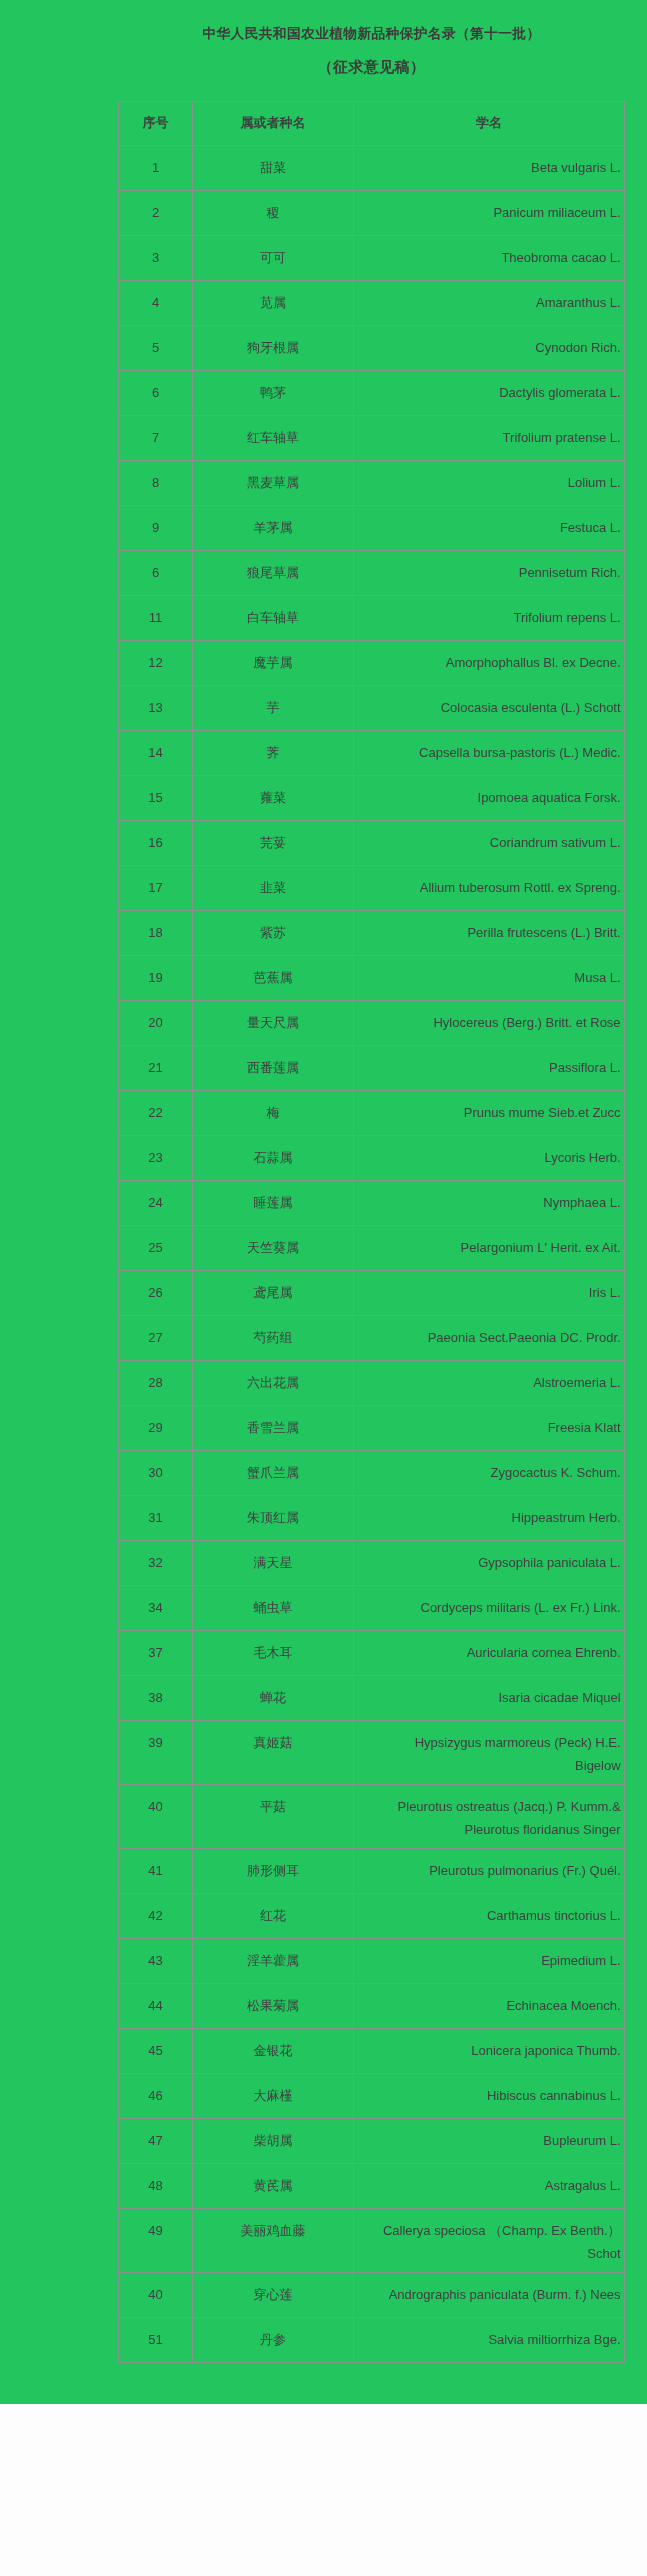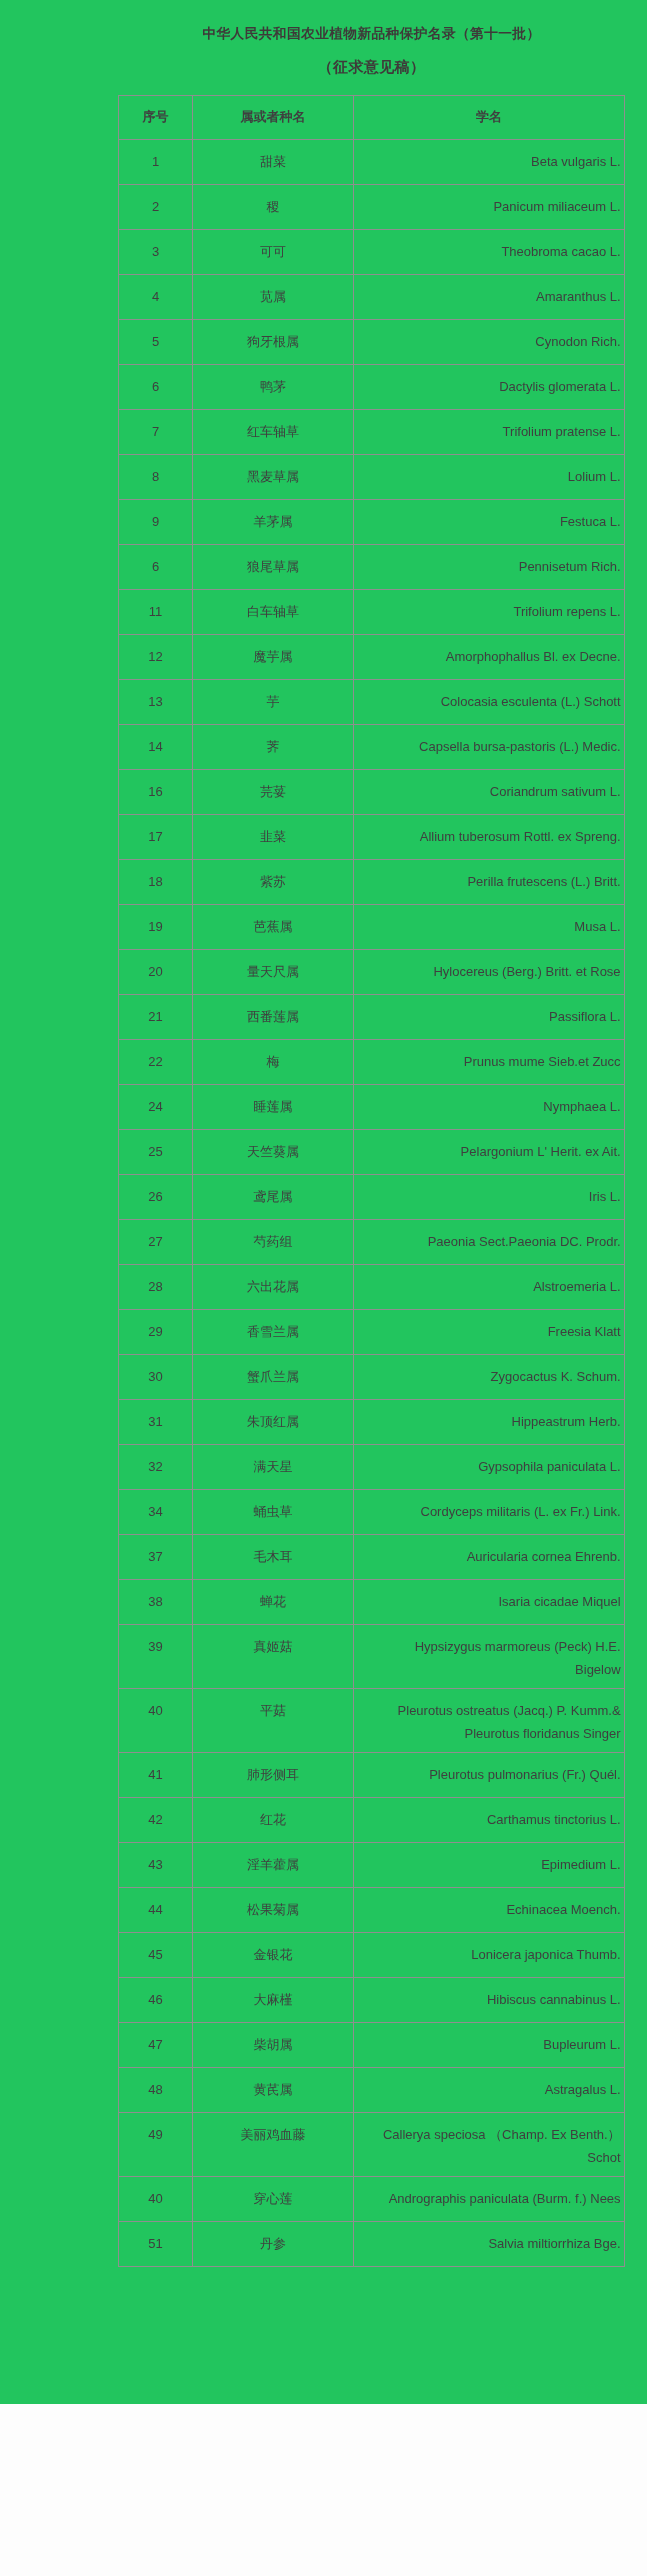--- a/index.html
+++ b/index.html
@@ -31,21 +31,21 @@
     padding-top: 17px;
     text-align: center;
     font-size: 15px;
     font-weight: bold;
     color: #3e3a39;
     line-height: 16px;
     letter-spacing: 0.4px;
   }
   table.list {
     width: 506px;
-    margin: 20px auto 0 auto;
+    margin: 26px auto 0 auto;
     border-collapse: collapse;
     table-layout: fixed;
     border: 1.7px solid #2f2f2f;
   }
   table.list th,
   table.list td {
     border: 0.9px solid #8f8f8f;
     text-align: center;
     vertical-align: top;
     box-sizing: border-box;
@@ -153,20 +153,25 @@
           <td>13</td>
           <td>芋</td>
           <td>Colocasia esculenta (L.) Schott</td>
         </tr>
         <tr>
           <td>14</td>
           <td>荠</td>
           <td>Capsella bursa-pastoris (L.) Medic.</td>
         </tr>
         <tr>
+          <td>15</td>
+          <td>蕹菜</td>
+          <td>Ipomoea aquatica Forsk.</td>
+        </tr>
+        <tr>
           <td>16</td>
           <td>芫荽</td>
           <td>Coriandrum sativum L.</td>
         </tr>
         <tr>
           <td>17</td>
           <td>韭菜</td>
           <td>Allium tuberosum Rottl. ex Spreng.</td>
         </tr>
         <tr>
@@ -186,20 +191,25 @@
         </tr>
         <tr>
           <td>21</td>
           <td>西番莲属</td>
           <td>Passiflora L.</td>
         </tr>
         <tr>
           <td>22</td>
           <td>梅</td>
           <td>Prunus mume Sieb.et Zucc</td>
+        </tr>
+        <tr>
+          <td>23</td>
+          <td>石蒜属</td>
+          <td>Lycoris Herb.</td>
         </tr>
         <tr>
           <td>24</td>
           <td>睡莲属</td>
           <td>Nymphaea L.</td>
         </tr>
         <tr>
           <td>25</td>
           <td>天竺葵属</td>
           <td>Pelargonium L' Herit. ex Ait.</td>

